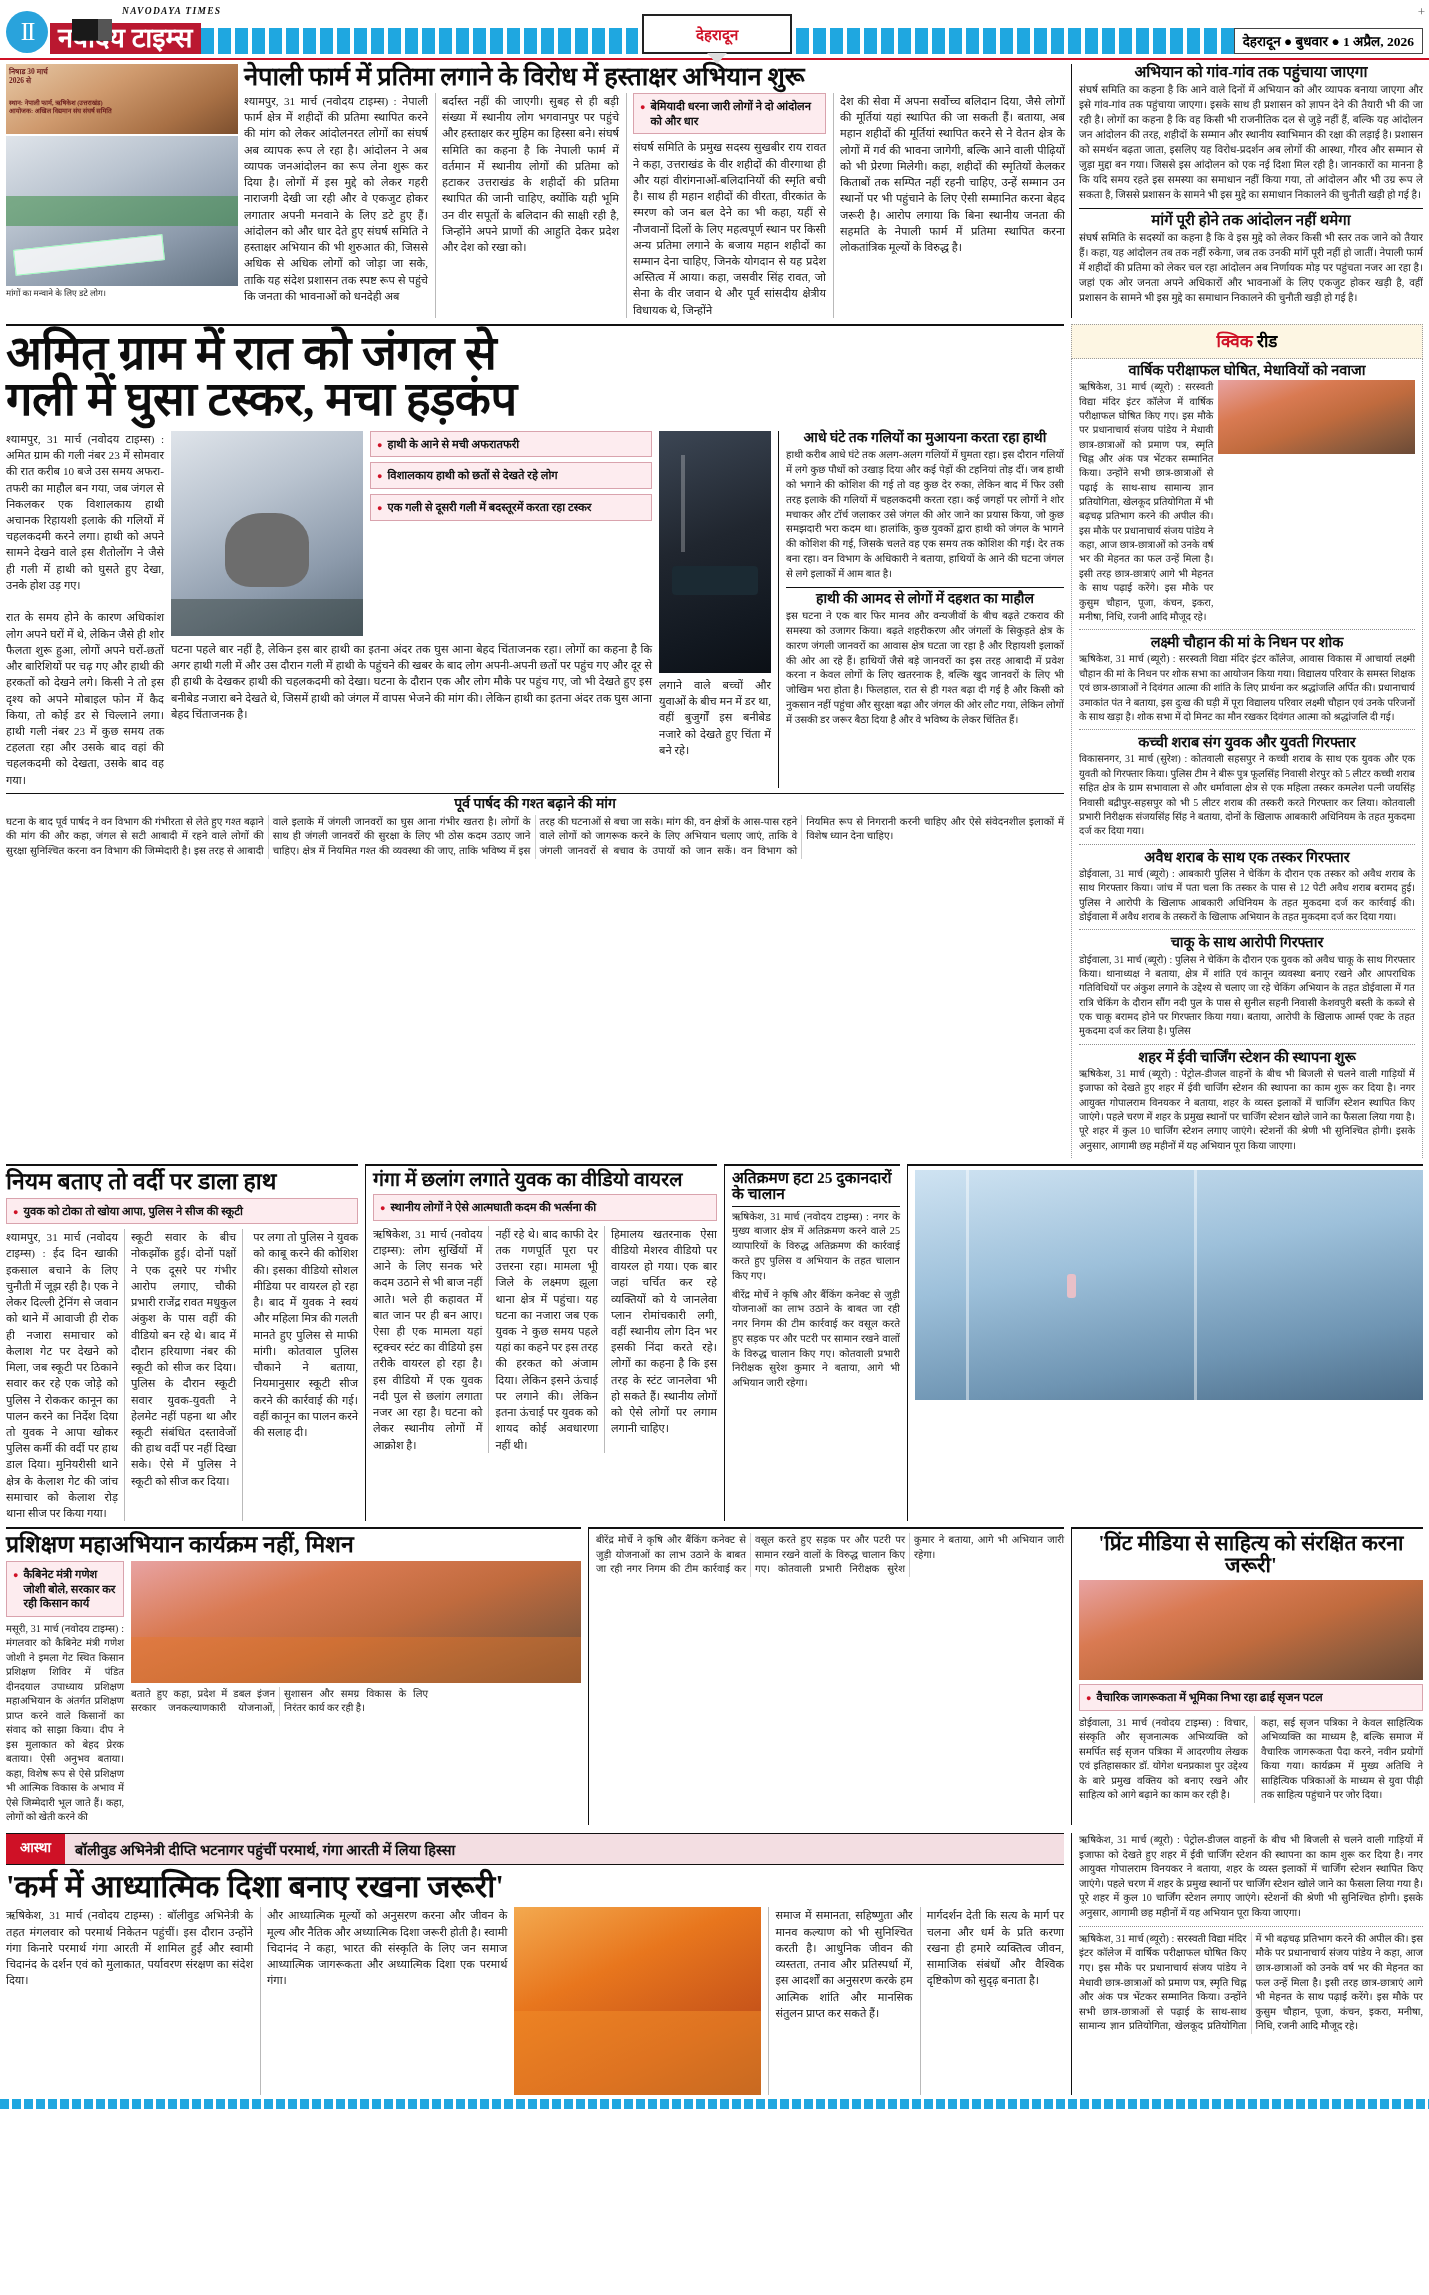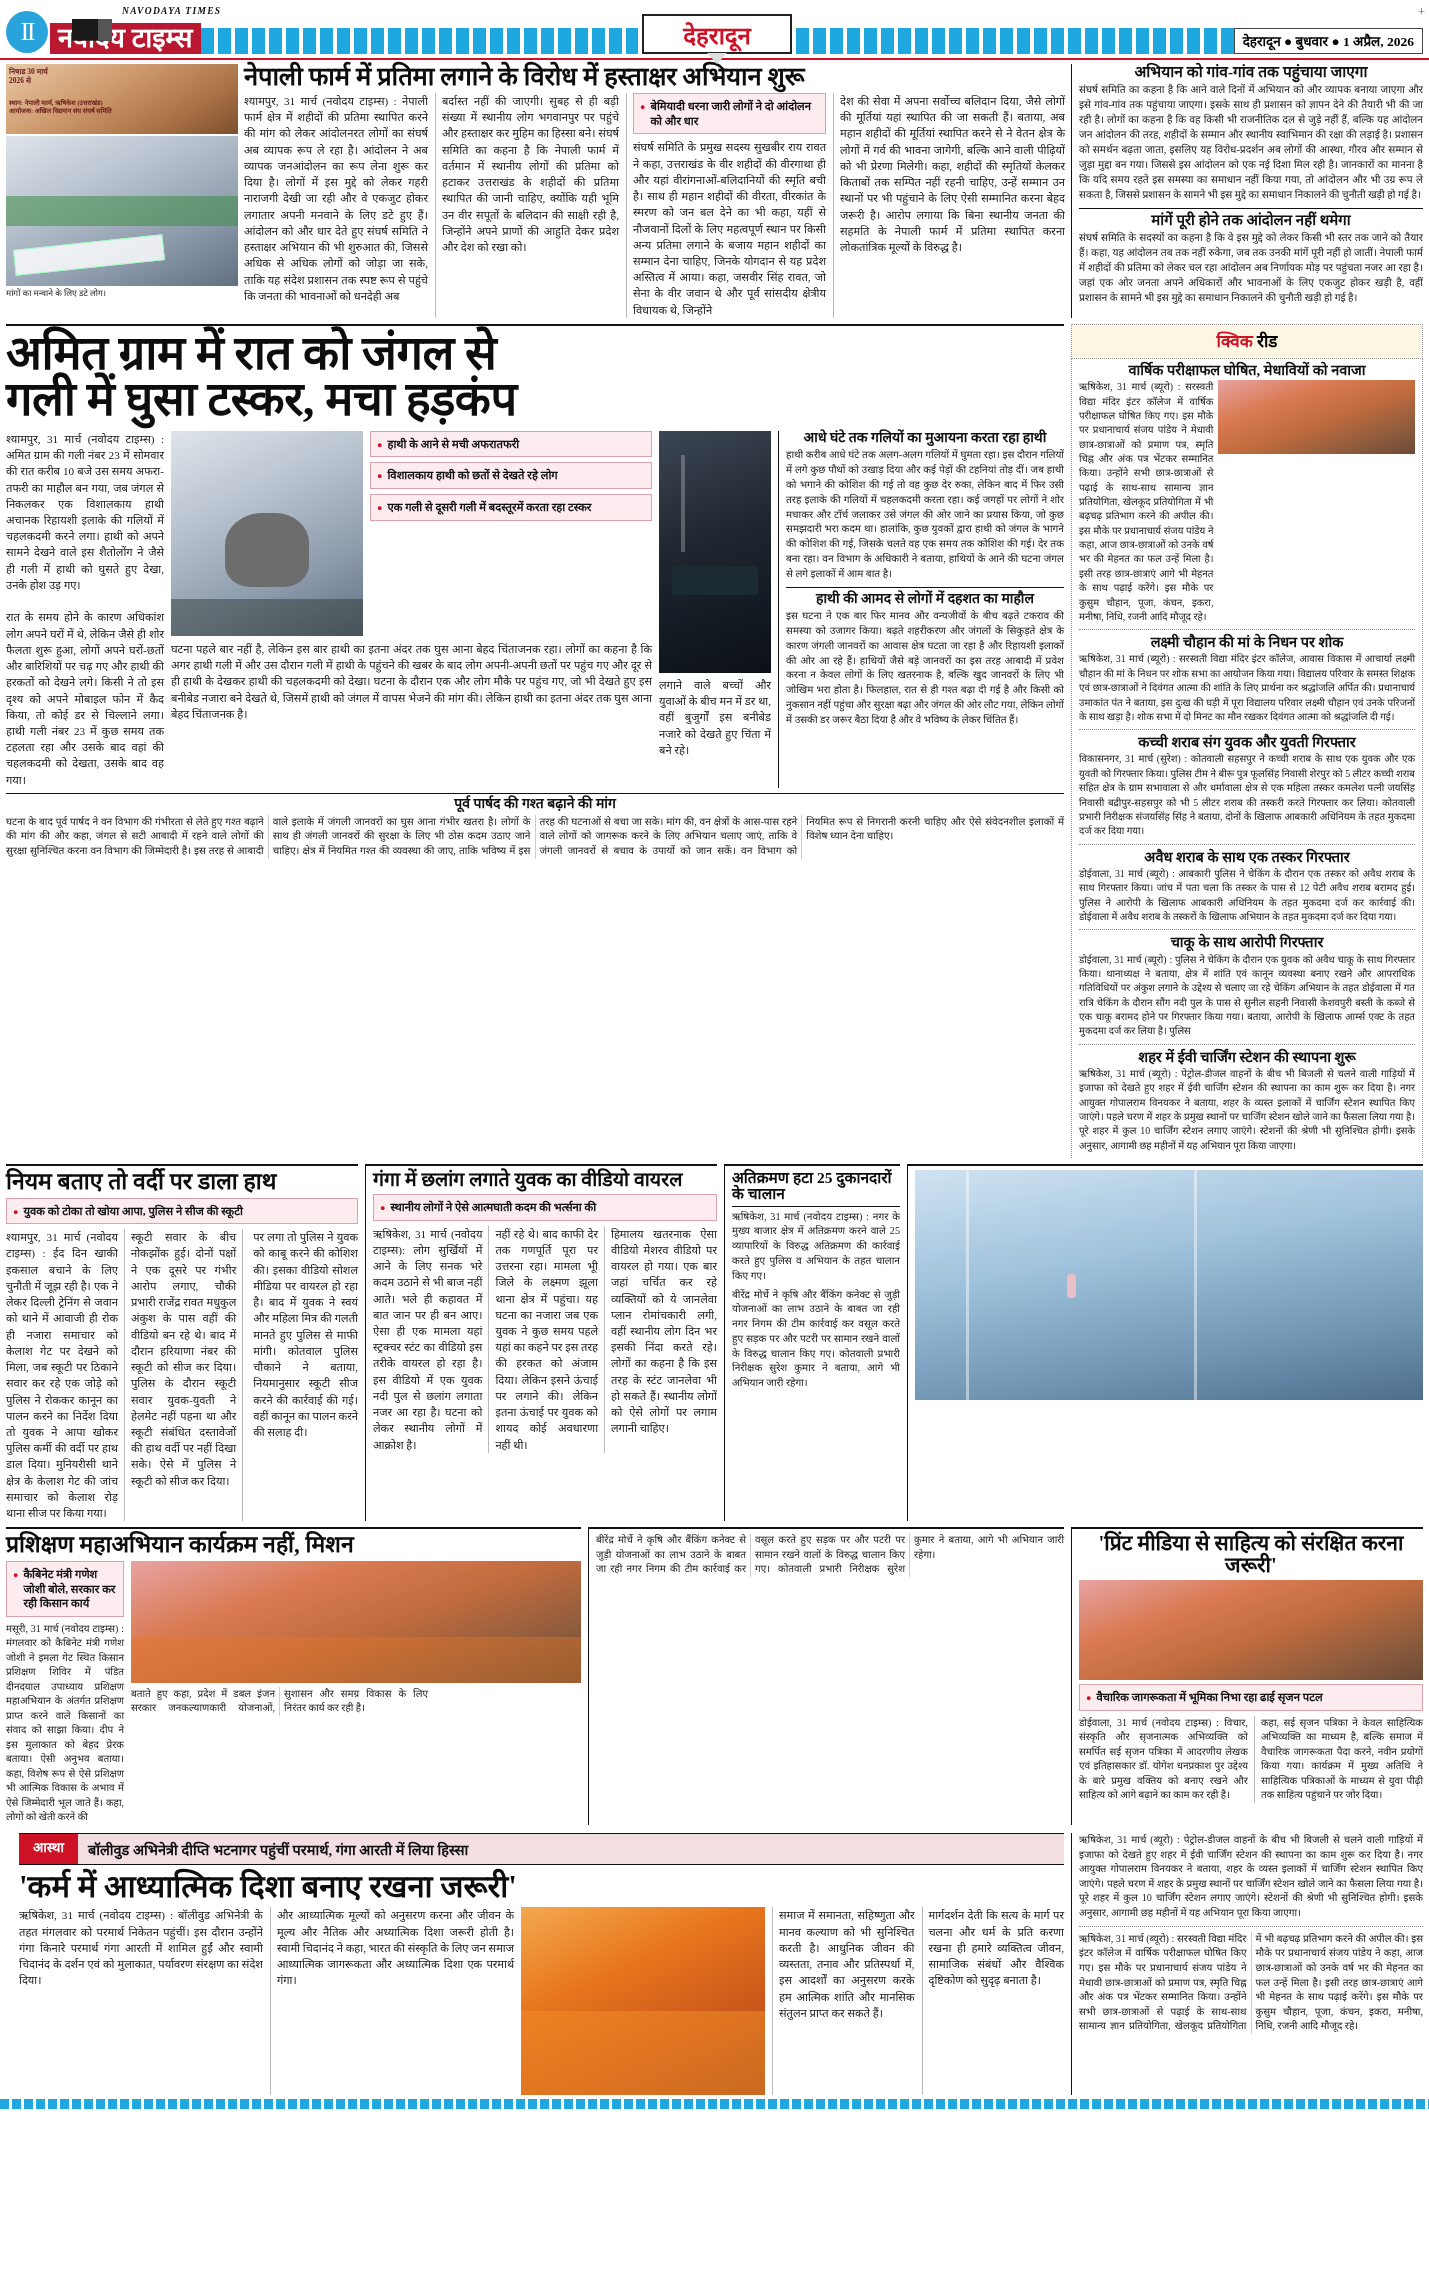--- a/index.html
+++ b/index.html
@@ -50,21 +50,21 @@
   }
   .stripes { flex: 1 1 auto; height: 26px; margin-bottom: 2px; position: relative;
     background: repeating-linear-gradient(90deg,#1fa7e0 0 13px,#ffffff 13px 17px);
   }
   .city-tab {
     width: 150px; height: 40px; margin: 0 4px; position: relative;
     background: #fff; border: 2px solid #222;
     display: flex; align-items: center; justify-content: center;
     margin-bottom: 2px;
   }
-  .city-tab .cname { color: #cf1126; font-weight: bold; font-size: 24px; }
+  .city-tab .cname { color: #cf1126; font-weight: bold; font-size: 15px; }
   .city-tab:after{
     content:""; position:absolute; bottom:-12px; left: 50%; margin-left:-10px;
     width:0;height:0;border-left:10px solid transparent;border-right:10px solid transparent;
     border-top:11px solid #ddd;
   }
   .datebox {
     border: 1px solid #444; padding: 3px 8px; margin-bottom: 2px;
     font-size: 13.5px; font-weight: bold; white-space: nowrap; background:#fff;
   }
   .plus { position:absolute; right:4px; top:4px; font-size:13px; color:#555;}
@@ -396,21 +396,21 @@
           <span>वैचारिक जागरूकता में भूमिका निभा रहा ढाई सृजन पटल</span>
           </div>
       </div>
       <div style="display:flex;gap:6px;">
         <div class="body-txt" style="width:50%;font-size:10px;">डोईवाला, 31 मार्च (नवोदय टाइम्स) : विचार, संस्कृति और सृजनात्मक अभिव्यक्ति को समर्पित सई सृजन पत्रिका में आदरणीय लेखक एवं इतिहासकार डॉ. योगेश धनप्रकाश पुर उद्देश्य के बारे प्रमुख वक्तिय को बनाए रखने और साहित्य को आगे बढ़ाने का काम कर रही है।</div>
         <div class="body-txt col-div" style="width:50%;padding-left:6px;font-size:10px;">कहा, सई सृजन पत्रिका ने केवल साहित्यिक अभिव्यक्ति का माध्यम है, बल्कि समाज में वैचारिक जागरूकता पैदा करने, नवीन प्रयोगों किया गया। कार्यक्रम में मुख्य अतिथि ने साहित्यिक पत्रिकाओं के माध्यम से युवा पीढ़ी तक साहित्य पहुंचाने पर जोर दिया।</div>
       </div>
     </div>
   </div>
 
-  <div style="padding:8px 6px 0 6px;margin-left:13px;">
+  <div style="padding:8px 6px 0 6px;">
     <div style="display:flex;gap:7px;">
       <div style="flex:1 1 auto;min-width:0;">
         <div class="bandrow">
           <span class="tagbox">आस्था</span>
           <span class="bandtxt">बॉलीवुड अभिनेत्री दीप्ति भटनागर पहुंचीं परमार्थ, गंगा आरती में लिया हिस्सा</span>
         </div>
         <div class="hl" style="font-size:31px;margin-top:6px;">'कर्म में आध्यात्मिक दिशा बनाए रखना जरूरी'</div>
         <div style="display:flex;gap:7px;margin-top:5px;">
           <div class="body-txt" style="width:24%;">ऋषिकेश, 31 मार्च (नवोदय टाइम्स) : बॉलीवुड अभिनेत्री के तहत मंगलवार को परमार्थ निकेतन पहुंचीं। इस दौरान उन्होंने गंगा किनारे परमार्थ गंगा आरती में शामिल हुईं और स्वामी चिदानंद के दर्शन एवं को मुलाकात, पर्यावरण संरक्षण का संदेश दिया।</div>
           <div class="body-txt col-div" style="width:24%;padding-left:6px;">और आध्यात्मिक मूल्यों को अनुसरण करना और जीवन के मूल्य और नैतिक और अध्यात्मिक दिशा जरूरी होती है। स्वामी चिदानंद ने कहा, भारत की संस्कृति के लिए जन समाज आध्यात्मिक जागरूकता और अध्यात्मिक दिशा एक परमार्थ गंगा।</div>

